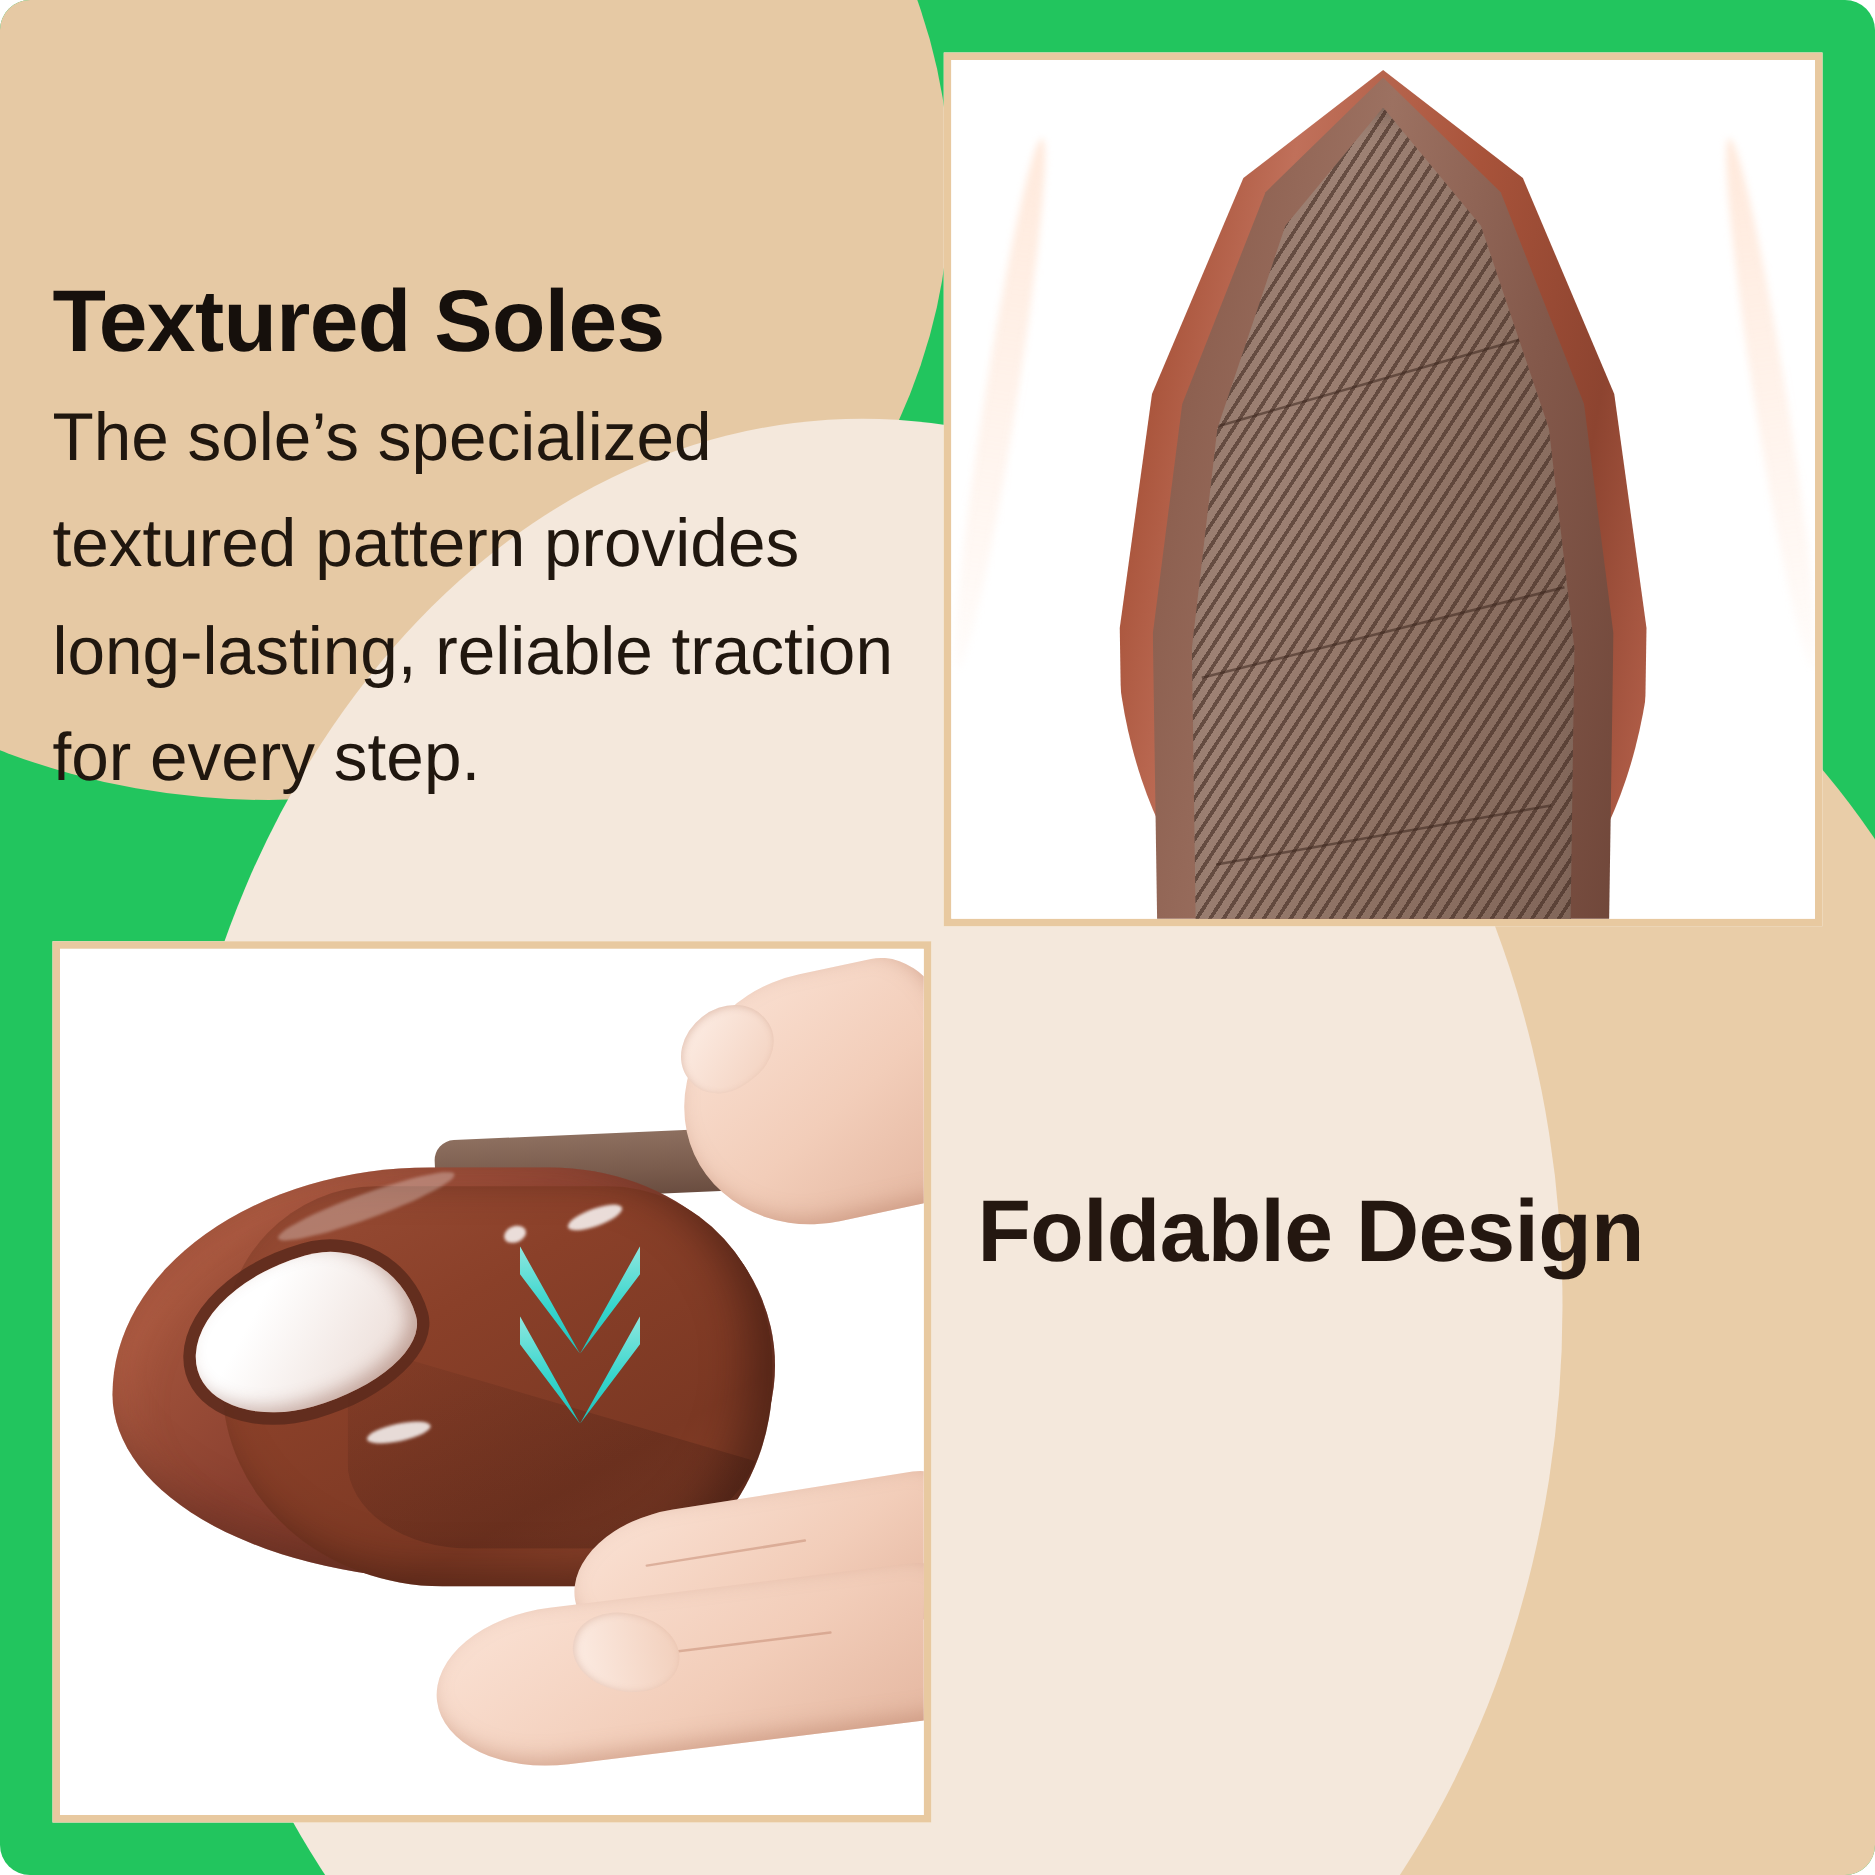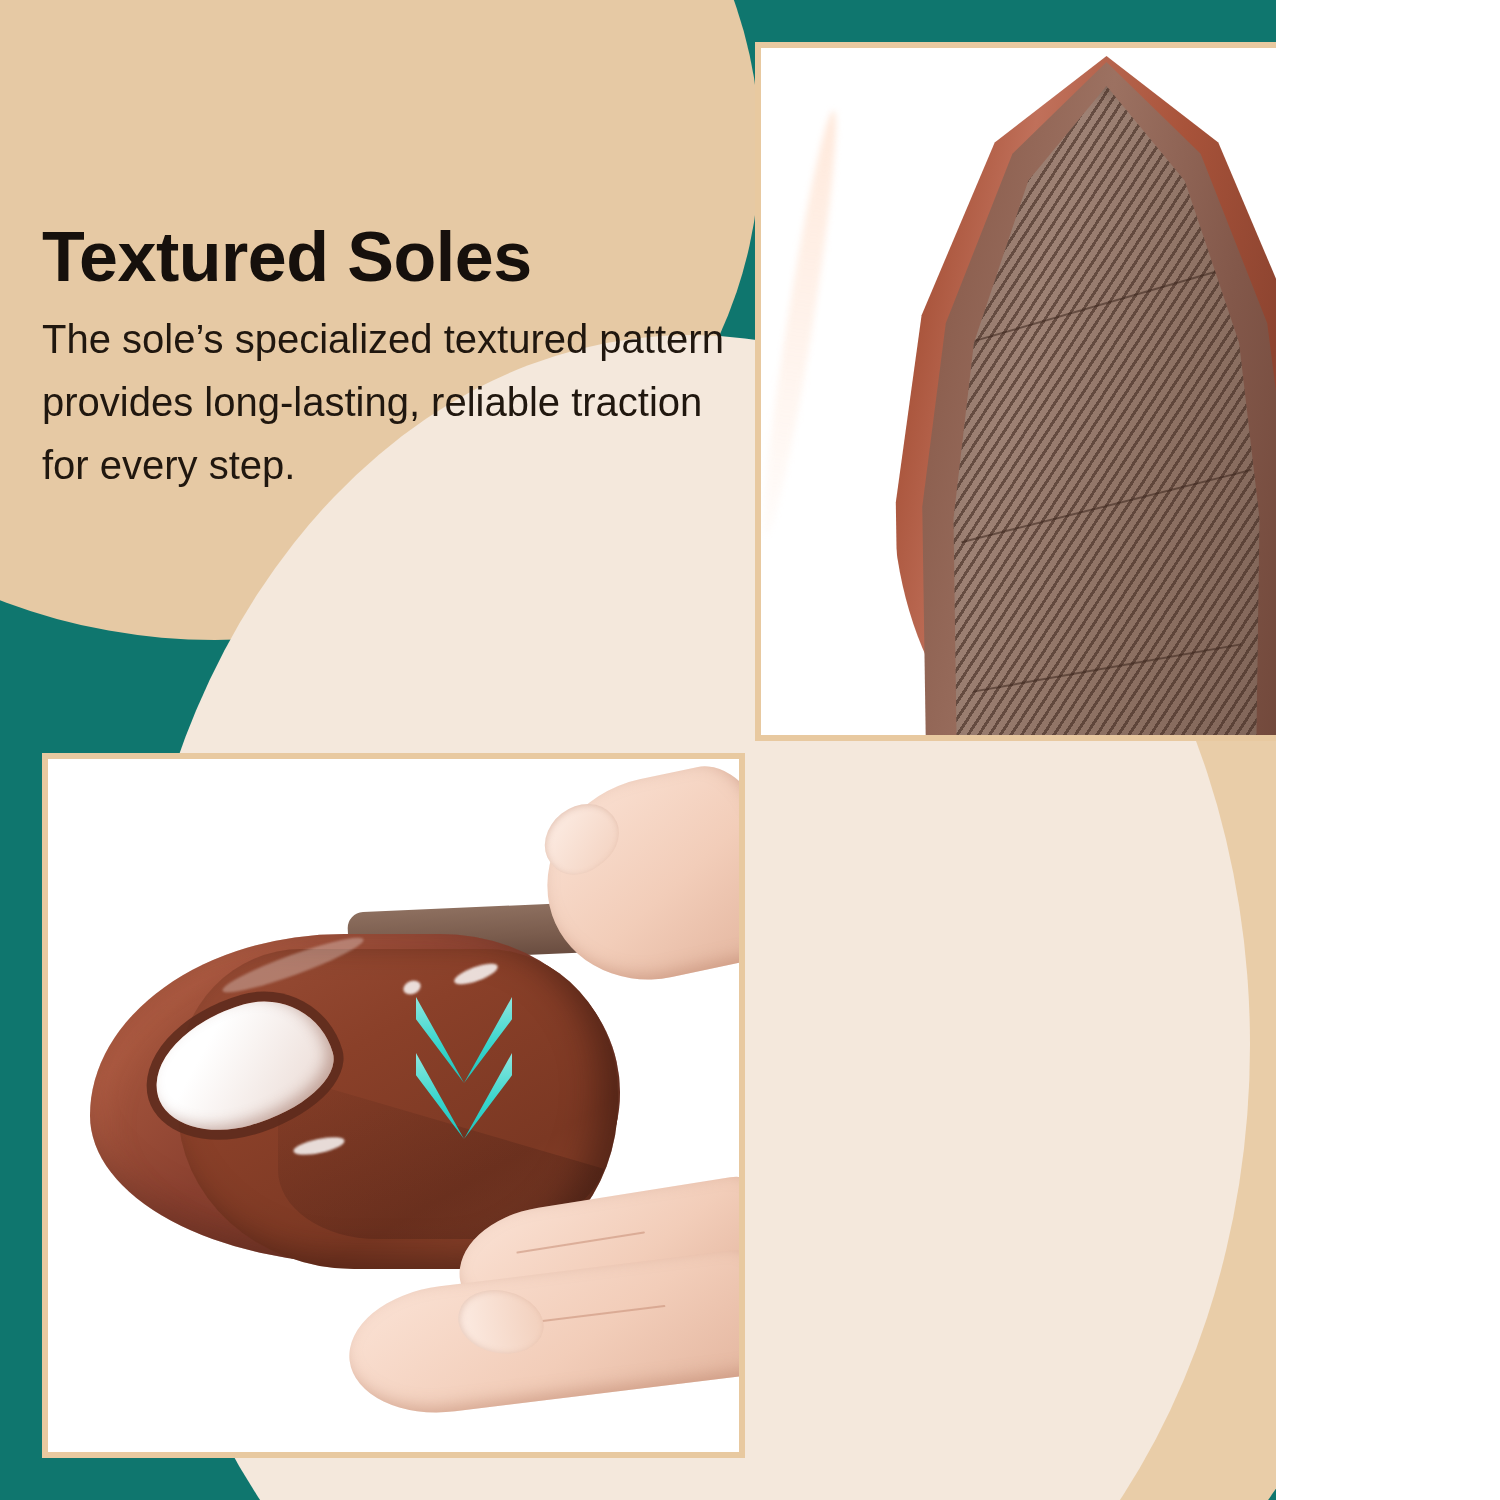--- a/index.html
+++ b/index.html
@@ -8,24 +8,25 @@
   }
   body {
     width: 1500px;
     height: 1500px;
     font-family: "Liberation Sans", sans-serif;
     overflow: hidden;
   }
 
   #stage {
     position: relative;
-    width: 1276px;
+    width: 1500px;
     height: 1500px;
-    background: #0f766e;
+    background: #22c55e;
     overflow: hidden;
+    border-radius: 24px;
   }
 
   
   .blob-tl {
     position: absolute;
     left: -330px;
     top: -340px;
     width: 1090px;
     height: 980px;
     border-radius: 50%;
@@ -85,21 +86,21 @@
     letter-spacing: -0.5px;
     color: #16100c;
     white-space: nowrap;
   }
   #text-right .heading { color: #241710; }
 
   .body-copy {
     margin: 0;
     font-family: "Liberation Sans", sans-serif;
     font-weight: 400;
-    font-size: 40px;
+    font-size: 54px;
     line-height: 1.58;
     color: #20170f;
   }
   #text-right .body-copy { color: #241a12; }
 
   
   .sole-stage {
     position: absolute;
     inset: 0;
     background: #fff;
@@ -349,15 +350,16 @@
         <div class="finger-crease" style="left:60px;top:40px;width:130px;"></div>
       </div>
       <div class="finger finger-low">
         <div class="finger-crease" style="left:120px;top:46px;width:200px;"></div>
       </div>
       <div class="finger-nail2"></div>
     </div>
   </div>
 
   <div class="textblock" id="text-right">
+    <h2 class="heading">Foldable Design</h2>
   </div>
 
 </div>
 
 </body></html>

